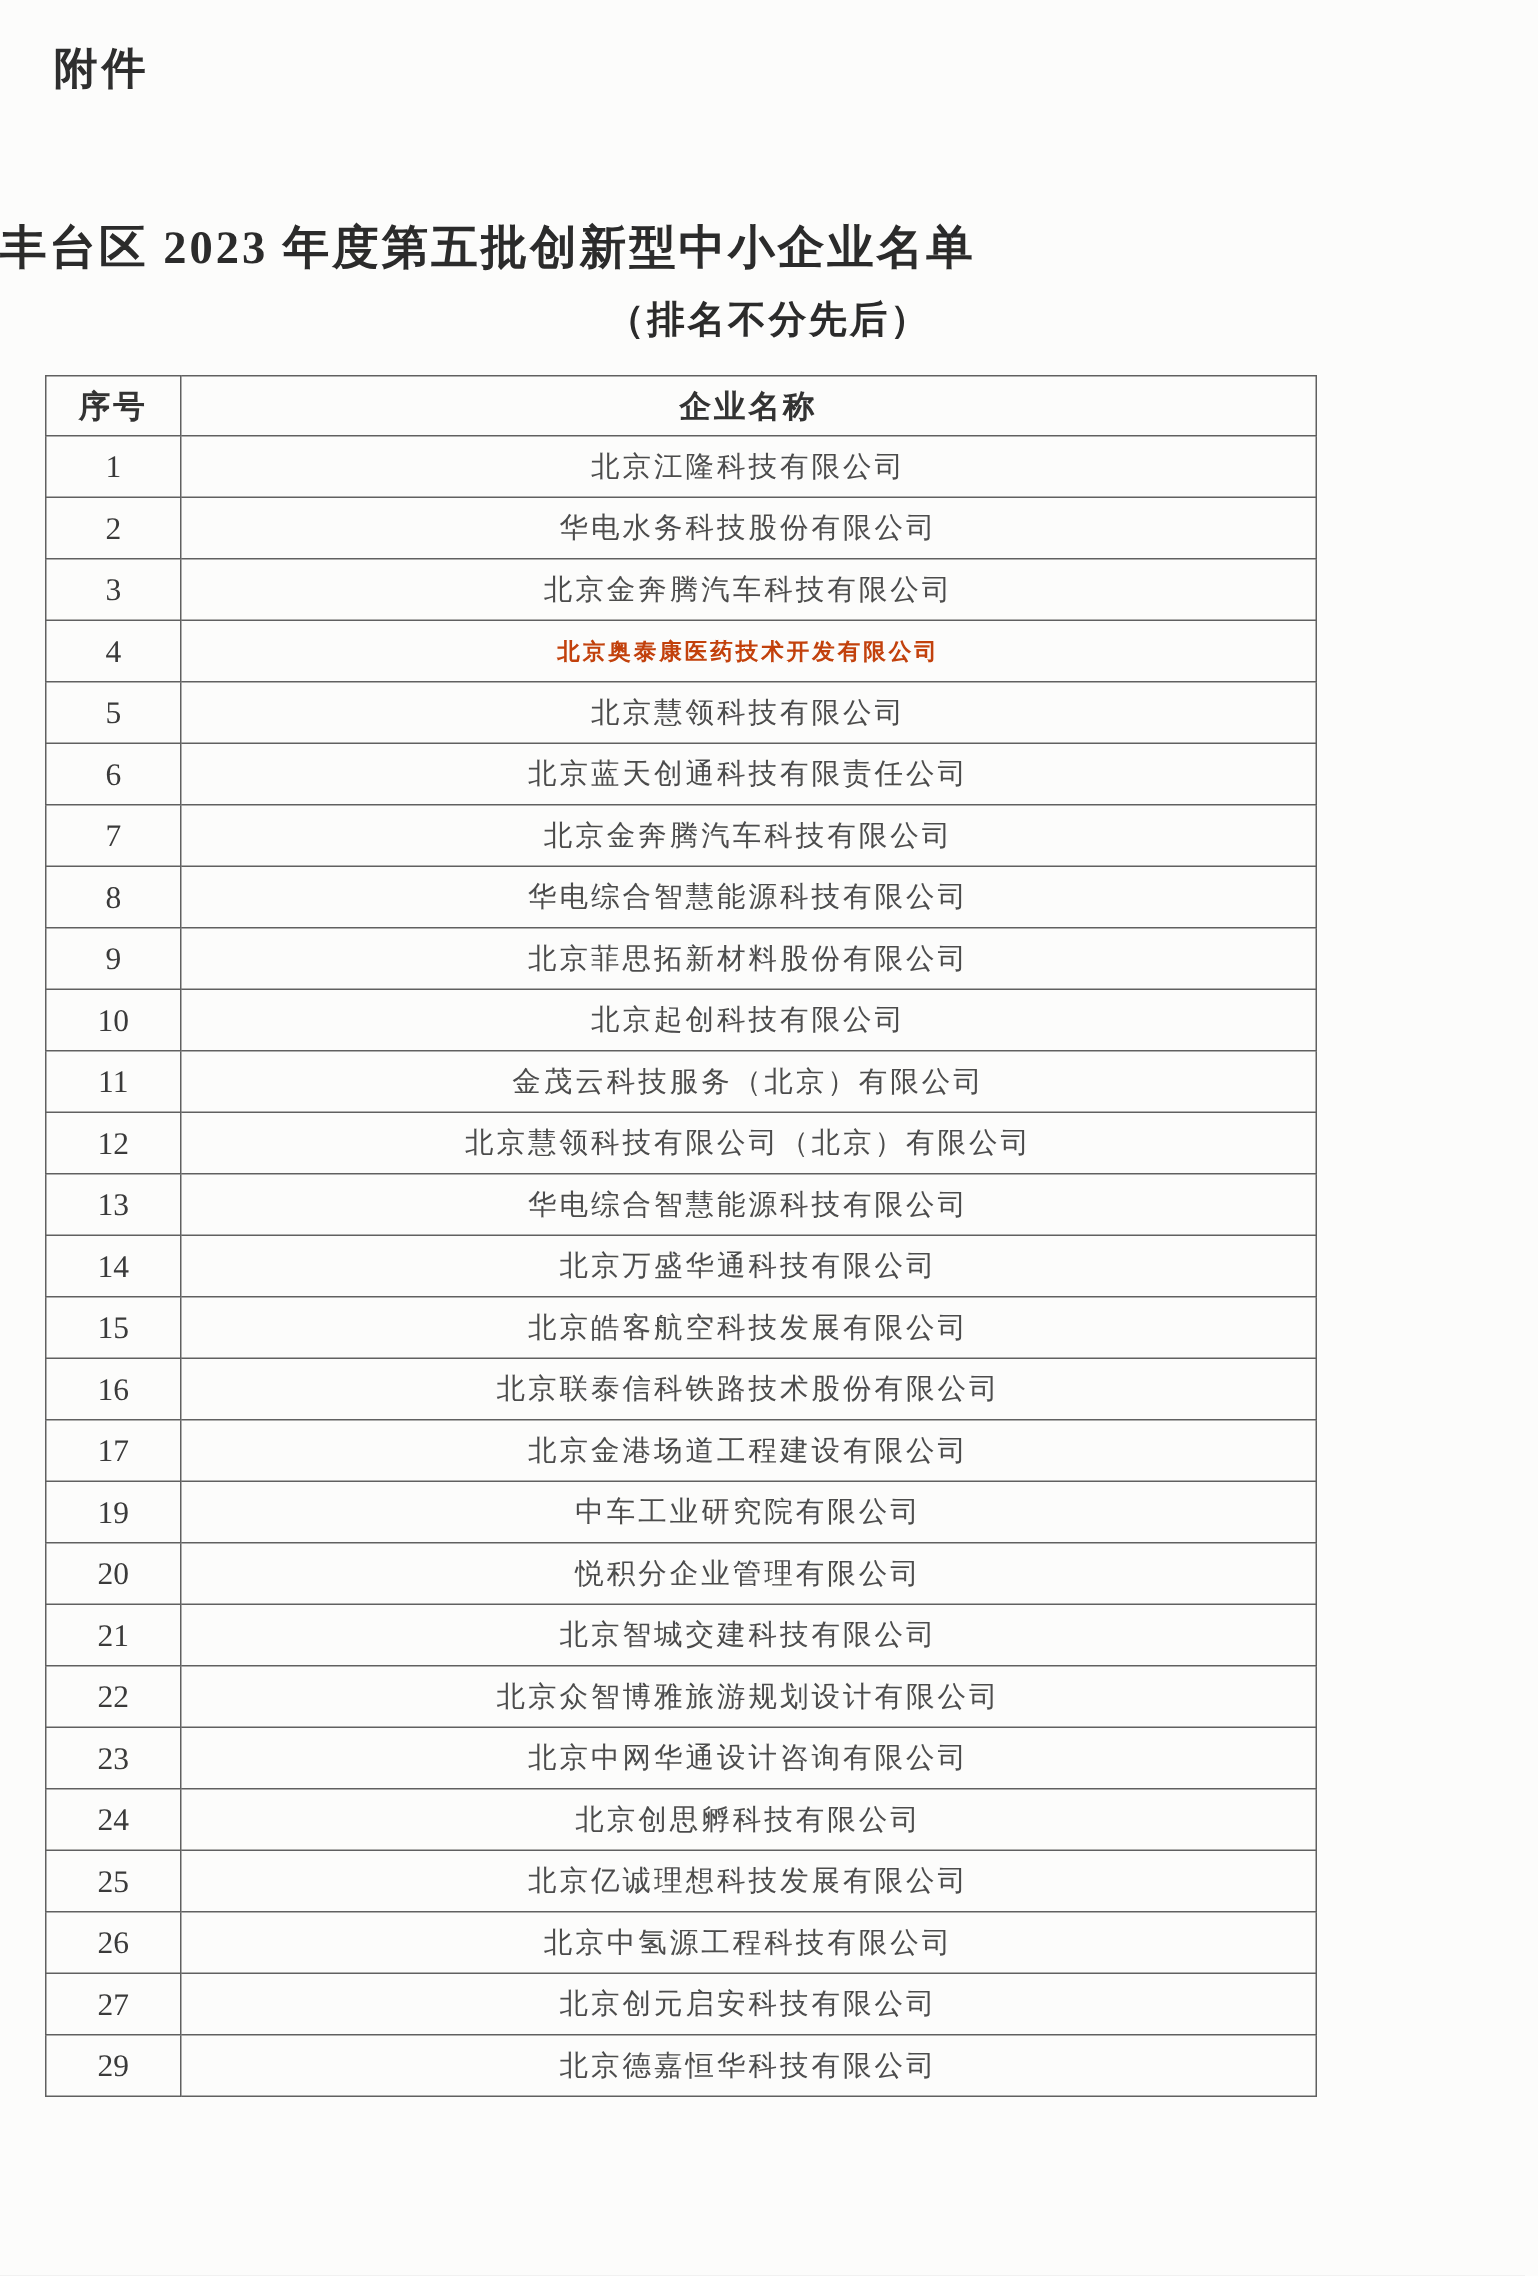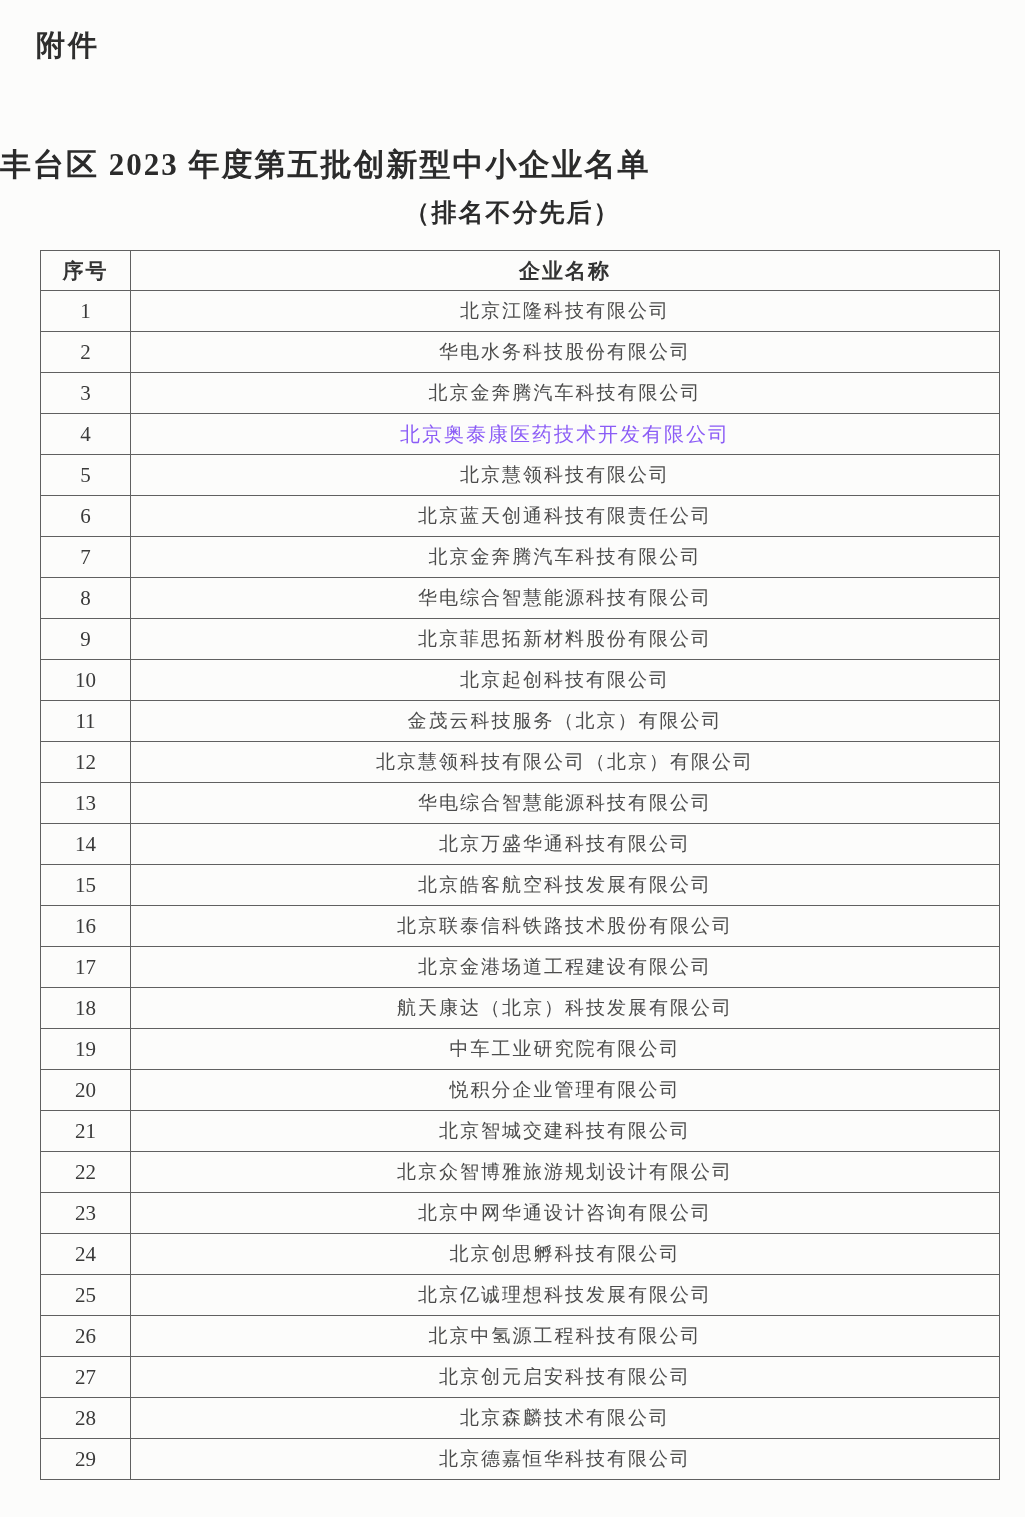--- a/index.html
+++ b/index.html
@@ -41,22 +41,22 @@
     width: 100%;
     text-align: center;
     font-size: 25px;
     font-weight: bold;
     color: #2b2b2b;
     letter-spacing: 2px;
   }
   table.company-table {
     position: absolute;
     top: 250px;
-    left: 40px;
-    width: 960px;
+    left: 30px;
+    width: 848px;
     border-collapse: collapse;
     table-layout: fixed;
   }
   .company-table th, .company-table td {
     border: 1px solid #606060;
     text-align: center;
     vertical-align: middle;
     padding: 0;
     overflow: hidden;
     white-space: nowrap;
@@ -74,23 +74,23 @@
     font-size: 21px;
     color: #3a3a3a;
     font-family: "Liberation Serif", "DejaVu Serif", serif;
   }
   .td-name {
     font-size: 19px;
     color: #4c4c4c;
     letter-spacing: 2px;
   }
   tr.bold-row .td-name {
-    font-weight: normal;
-    color: #8b5cf6;
-    font-size: 20px;
+    font-weight: bold;
+    color: #c2410c;
+    font-size: 15px;
   }
 </style>
 </head>
 <body>
 
 <div class="page">
 
   <div class="attachment">附件</div>
 
   <div class="doc-title">丰台区 2023 年度第五批创新型中小企业名单</div>
@@ -171,24 +171,20 @@
     </tr>
         <tr>
       <td class="td-no">16</td>
       <td class="td-name">北京联泰信科铁路技术股份有限公司</td>
     </tr>
         <tr>
       <td class="td-no">17</td>
       <td class="td-name">北京金港场道工程建设有限公司</td>
     </tr>
         <tr>
-      <td class="td-no">18</td>
-      <td class="td-name">航天康达（北京）科技发展有限公司</td>
-    </tr>
-        <tr>
       <td class="td-no">19</td>
       <td class="td-name">中车工业研究院有限公司</td>
     </tr>
         <tr>
       <td class="td-no">20</td>
       <td class="td-name">悦积分企业管理有限公司</td>
     </tr>
         <tr>
       <td class="td-no">21</td>
       <td class="td-name">北京智城交建科技有限公司</td>
@@ -211,23 +207,19 @@
     </tr>
         <tr>
       <td class="td-no">26</td>
       <td class="td-name">北京中氢源工程科技有限公司</td>
     </tr>
         <tr>
       <td class="td-no">27</td>
       <td class="td-name">北京创元启安科技有限公司</td>
     </tr>
         <tr>
-      <td class="td-no">28</td>
-      <td class="td-name">北京森麟技术有限公司</td>
-    </tr>
-        <tr>
       <td class="td-no">29</td>
       <td class="td-name">北京德嘉恒华科技有限公司</td>
     </tr>
       </tbody>
   </table>
 
 </div>
 
 </body></html>

